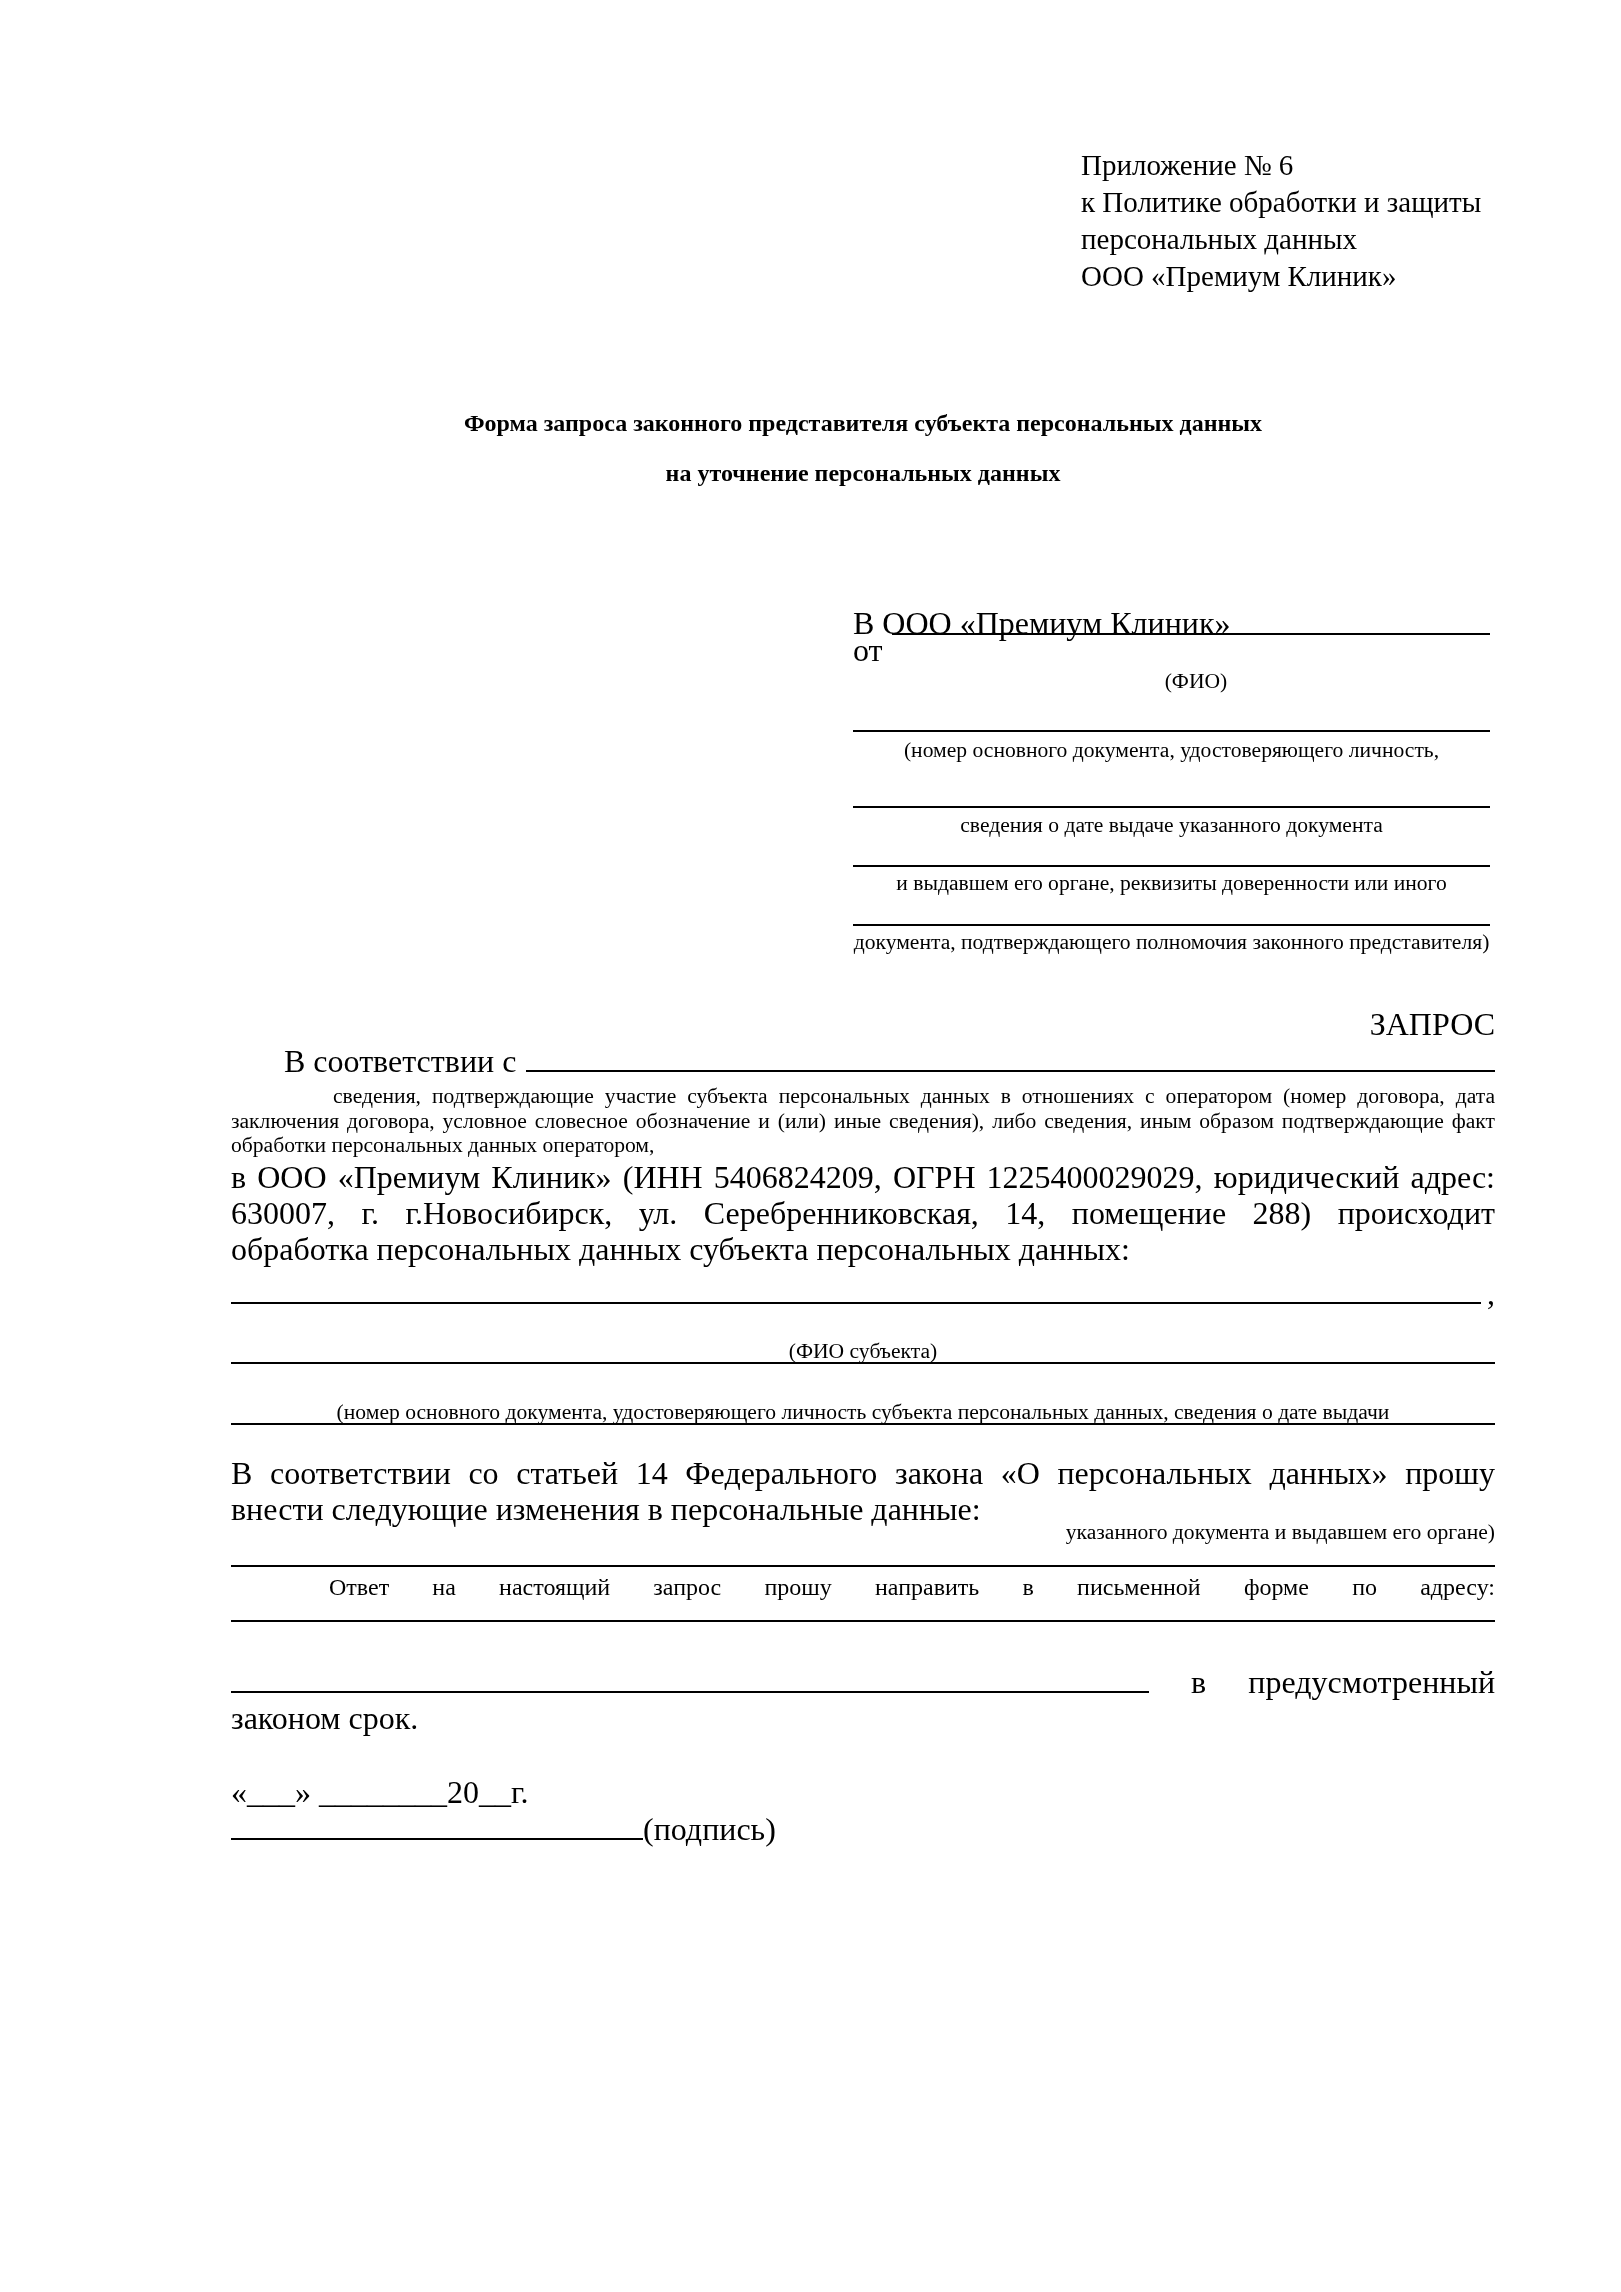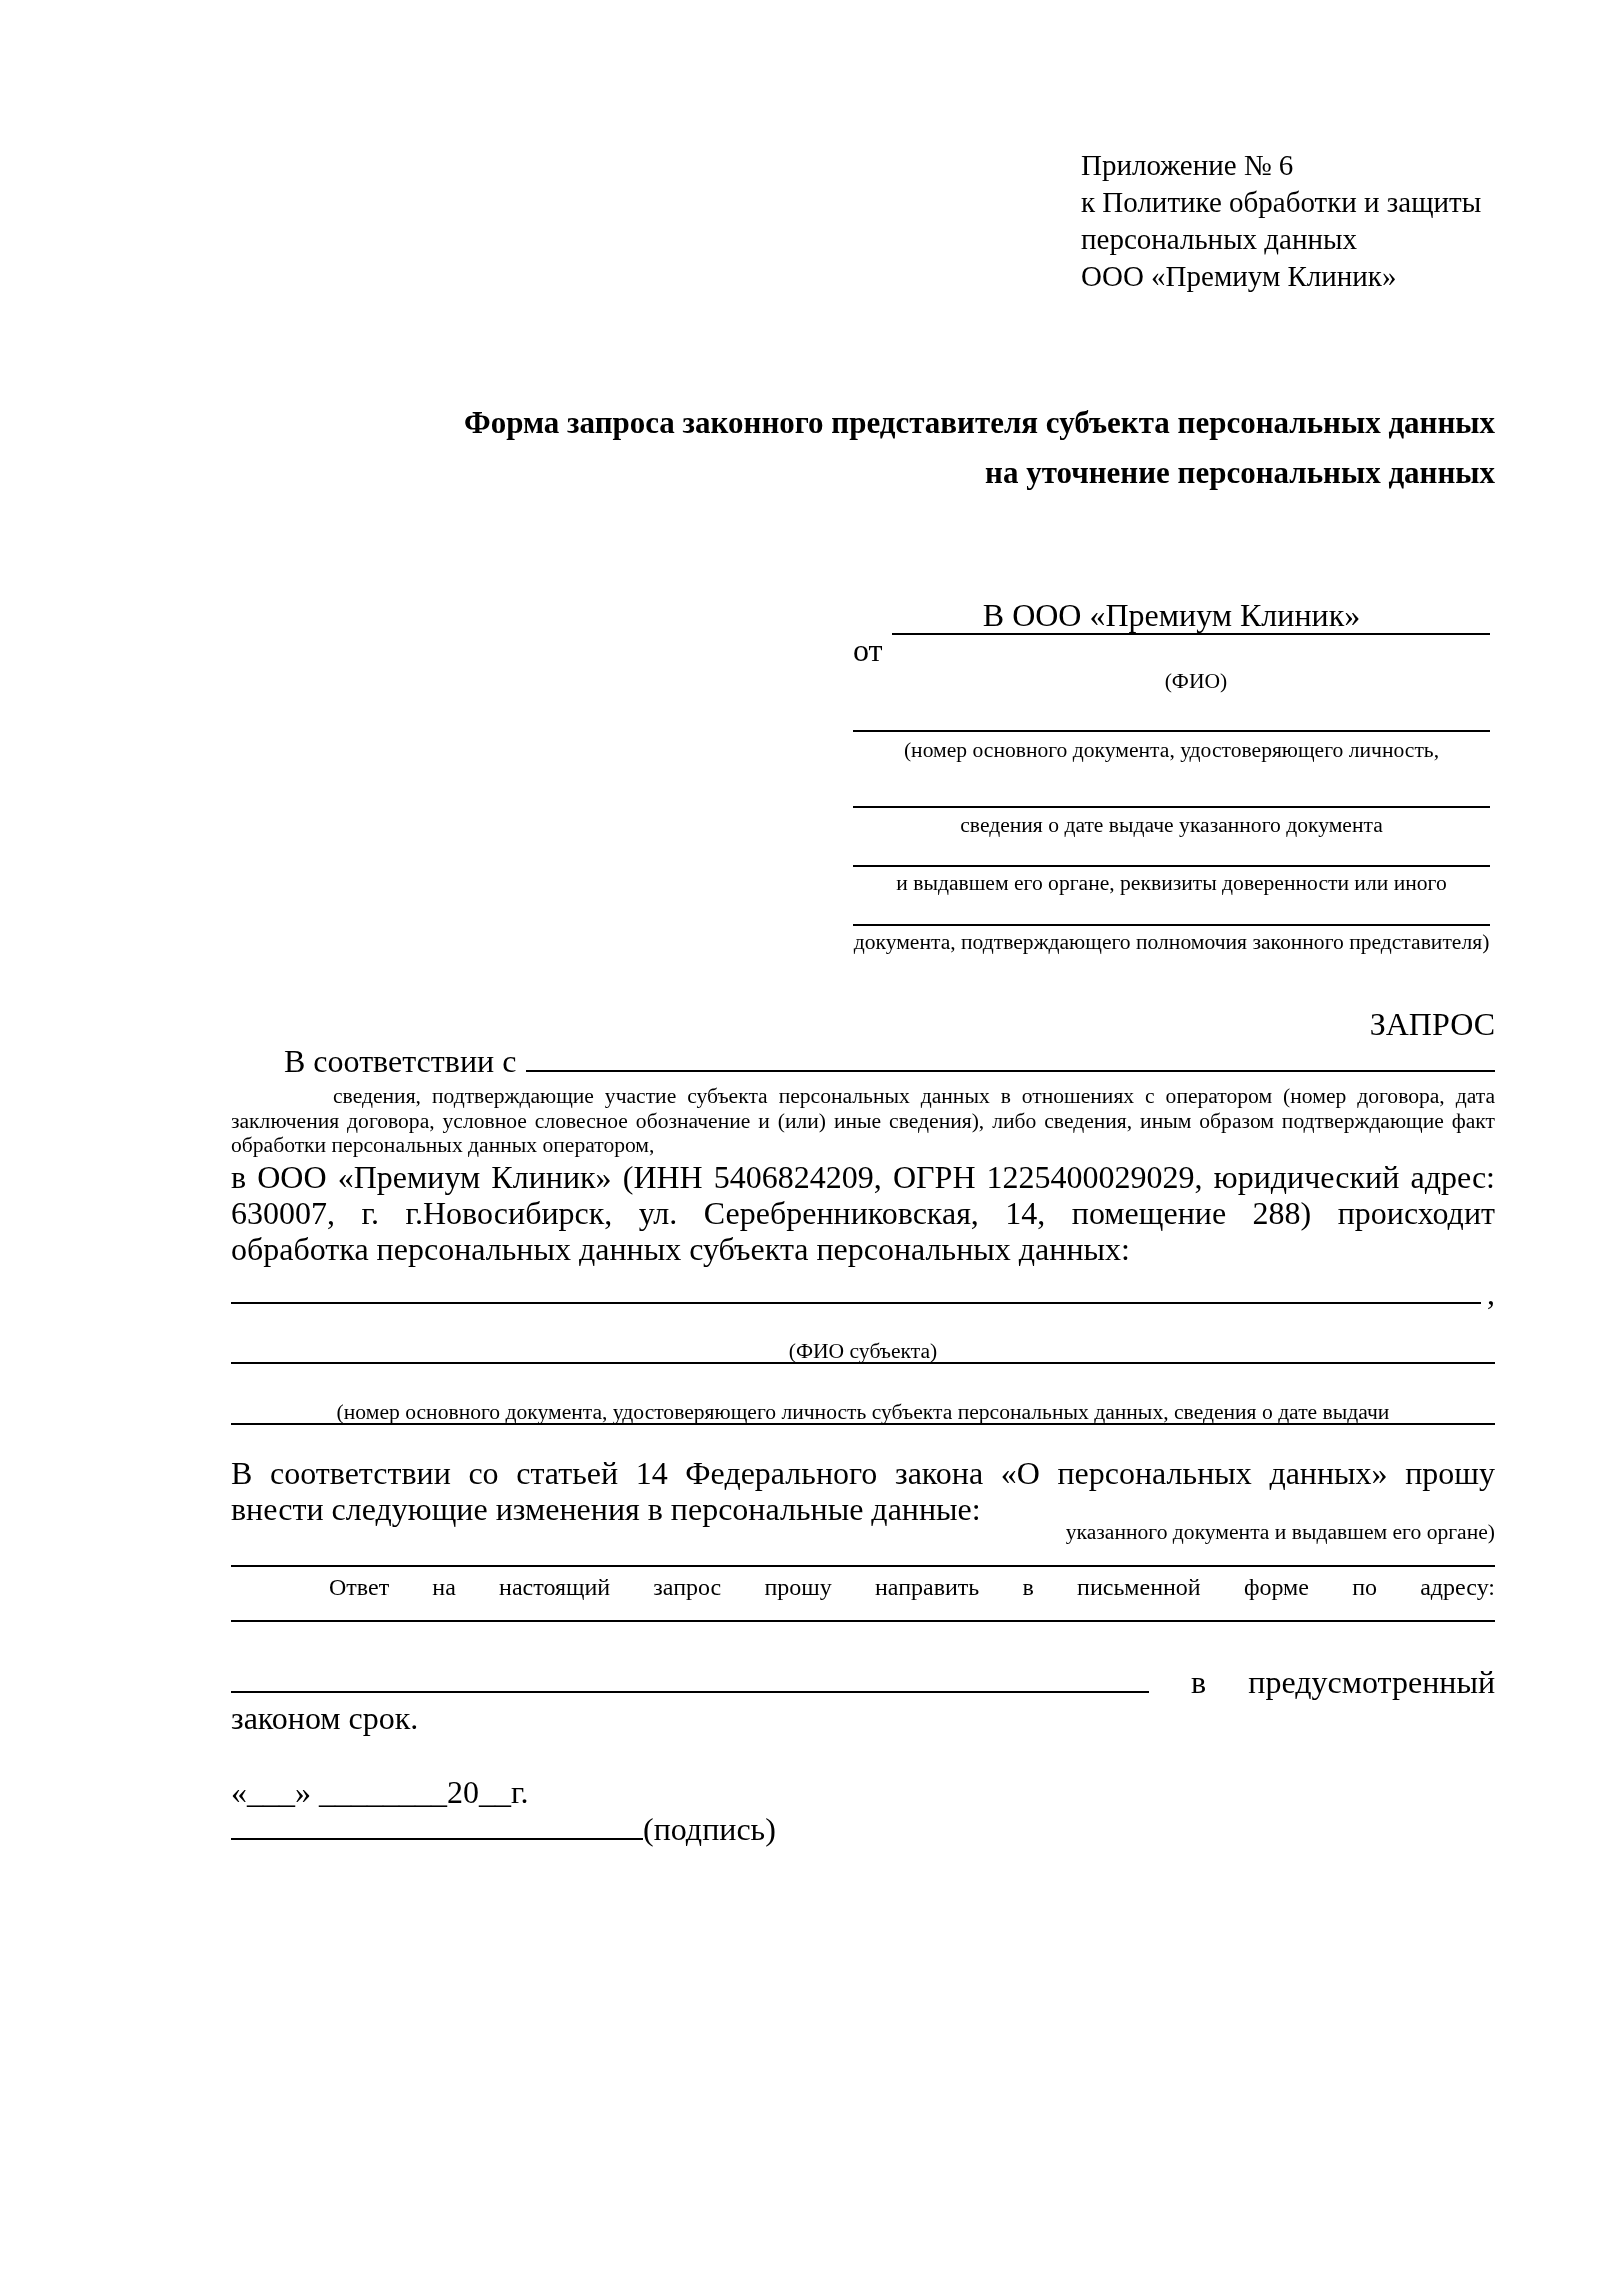--- a/index.html
+++ b/index.html
@@ -13,29 +13,29 @@
     overflow: hidden;
   }
   .abs { position: absolute; }
 
   
   .header-block { left: 1081px; top: 147px; font-size: 29px; line-height: 37px; }
 
   
   .doc-title {
     left: 231px; top: 398px; width: 1264px;
-    text-align: right; font-weight: bold;
-    font-size: 31px; line-height: 50px;
+    text-align: center; font-weight: bold;
+    font-size: 24px; line-height: 50px;
     white-space: nowrap;
   }
 
   
   .addressee { left: 853px; top: 593px; width: 637px; font-size: 32px; }
   .addressee > div { position: absolute; left: 0; right: 0; }
-  .a-org  { top: 4px; text-align: center; }
+  .a-org  { top: 12px; }
   .a-from { top: 39px; display: flex; align-items: flex-start; }
   .fill   { flex: 1; margin-left: 9.8px; border-bottom: 2.9px solid #000; height: 1px; }
   .a-cap  { font-size: 21.6px; text-align: center; }
   .cap-fio{ top: 76px; left: 49px !important; }
   .a-blank{ border-bottom: 2.9px solid #000; }
   .b1 { top: 102px; height: 35px; }
   .c1 { top: 145px; }
   .b2 { top: 178px; height: 35px; }
   .c2 { top: 220px; }
   .b3 { top: 237px; height: 35px; }

